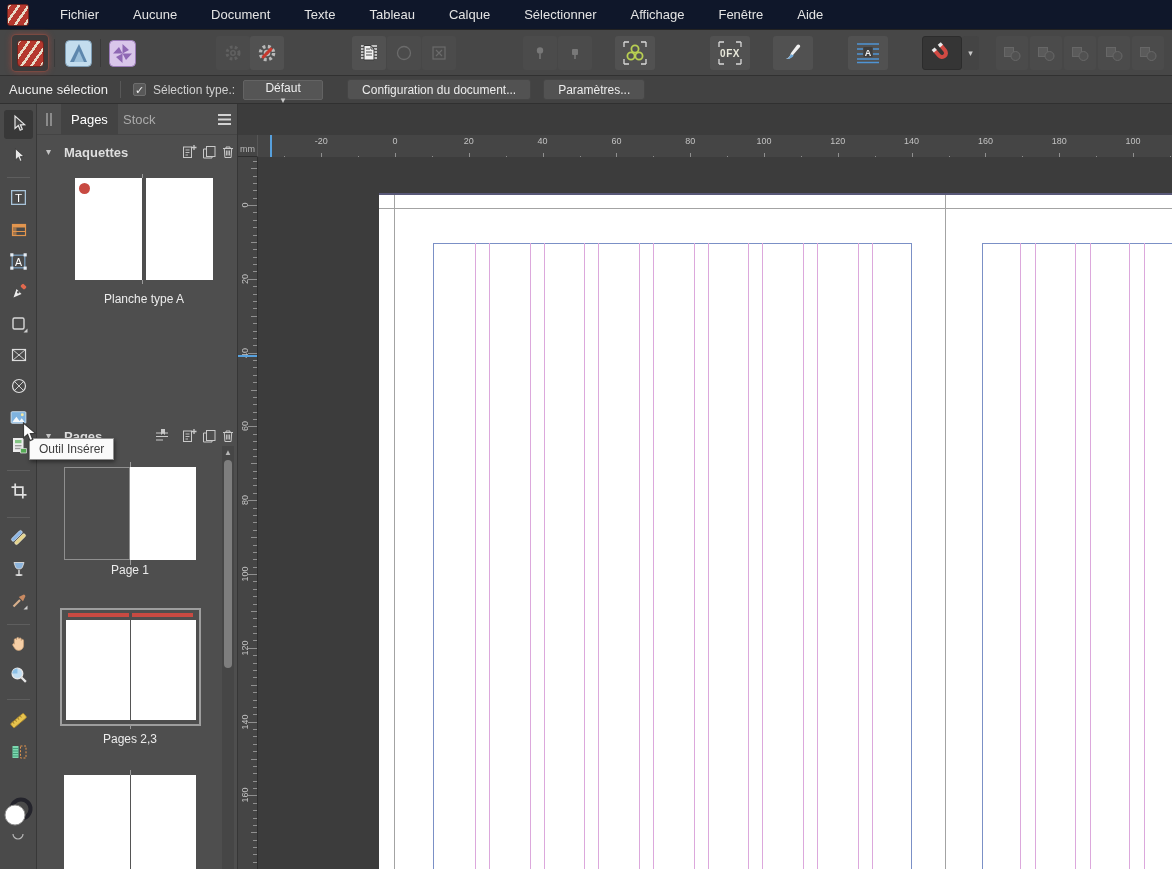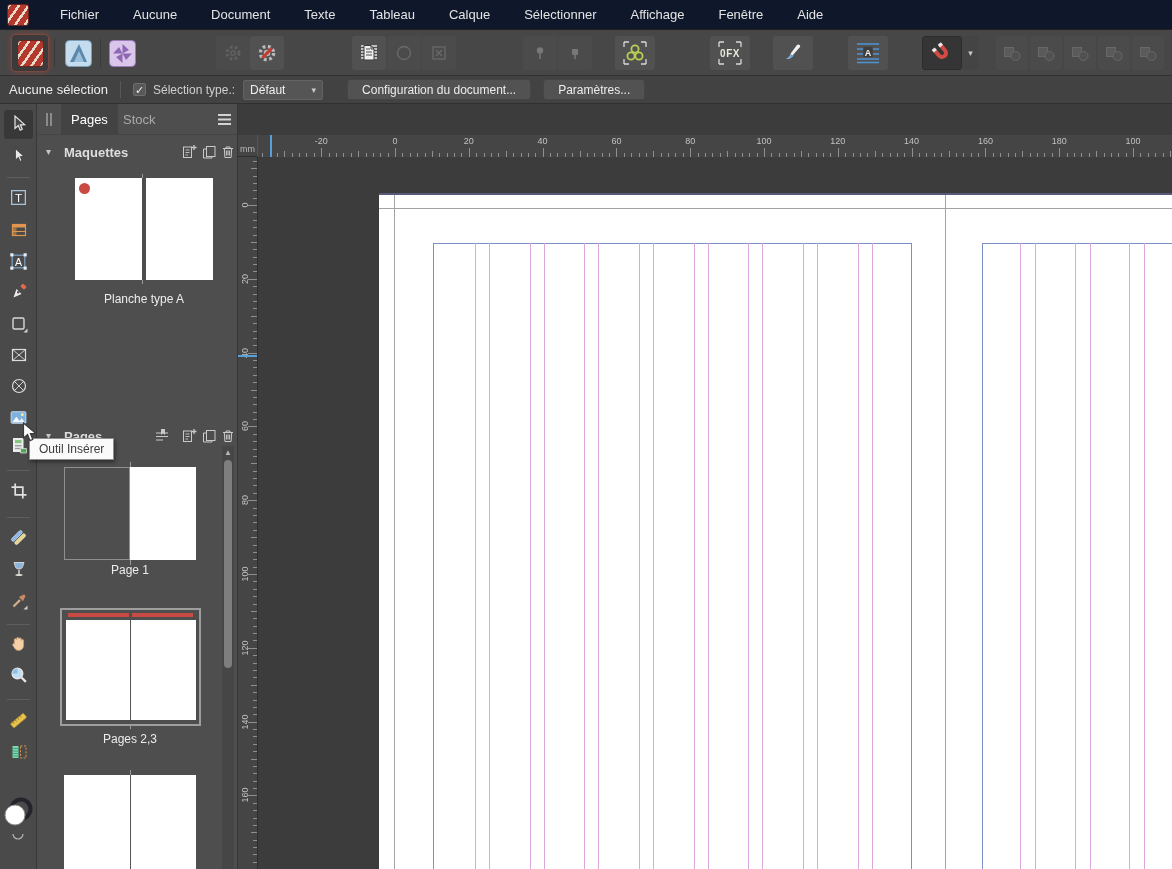--- a/index.html
+++ b/index.html
@@ -31,21 +31,21 @@
 
   
   #contextbar { position:absolute; left:0; top:76px; width:1172px; height:28px; background:#424242;
     border-bottom:1px solid #303030; display:flex; align-items:center; z-index:5; }
   #ctx-status { color:#ececec; font-size:13px; margin-left:9px; }
   .ctx-sep { width:1px; height:17px; background:#585858; margin:0 12px; }
   #ctx-check { width:13px; height:13px; background:#585858; border:1px solid #6e6e6e; border-radius:2px;
     color:#f0f0f0; font-size:11px; line-height:12px; text-align:center; }
   #ctx-autosel-label { color:#cfcfcf; font-size:12px; margin:0 8px 0 7px; }
   #ctx-dropdown { width:80px; height:20px; background:#555; border:1px solid #636363; border-radius:2px;
-    color:#eee; font-size:12px; display:flex; align-items:center; padding:0 6px; justify-content:space-between; }
+    color:#eee; font-size:12px; display:flex; align-items:center; padding:0 6px; justify-content:space-between;flex-direction:column; }
   .ctx-btn { height:21px; background:#525252; border:1px solid #454545; border-radius:3px; color:#ececec;
     font-size:12px; display:flex; align-items:center; padding:0 14px; margin-left:12px; }
   .chev { font-size:9px; color:#c8c8c8; }
 
   
   #toolscol { position:absolute; left:0; top:104px; width:37px; height:765px; background:#4a4a4a;
     border-right:1px solid #383838; z-index:4; }
   .tool { position:absolute; left:4px; width:29px; height:29px; border-radius:3px;
     display:flex; align-items:center; justify-content:center; }
   .tool.active { background:#383838; }
@@ -69,21 +69,21 @@
   #pp-scroll-thumb { position:absolute; left:187px; top:356px; width:8px; height:208px; background:#7e7e7e; border-radius:4px; }
 
   
   #doctabbar { position:absolute; left:238px; top:104px; width:934px; height:31px; background:#373737;
     border-bottom:1px solid #2c2c2c; display:flex; align-items:center; }
   #doctab-title { color:#dcdcdc; font-size:12px; margin-left:17px; }
   #rulercorner { position:absolute; left:238px; top:135px; width:20px; height:22px; background:#454545;
     border-right:1px solid #565656; border-bottom:1px solid #2e2e2e; color:#b8b8b8; font-size:9px;
     display:flex; align-items:flex-end; justify-content:center; padding-bottom:2px; }
   #hruler { position:absolute; left:258px; top:135px; width:914px; height:28px; background:#454545;
-    border-bottom:6px solid #0ea5e9; overflow:hidden; }
+    border-bottom:1px solid #0ea5e9; overflow:hidden; }
   #vruler { position:absolute; left:238px; top:157px; width:20px; height:712px; background:#454545;
     border-right:1px solid #2e2e2e; overflow:hidden; }
   .htick { position:absolute; bottom:0; width:1px; height:4px; background:#8f8f8f; }
   .htick.t10 { height:6px; } .htick.t20 { height:9px; }
   .hlab { position:absolute; top:1px; transform:translateX(-50%); font-size:9px; color:#c2c2c2; }
   .vtick { position:absolute; right:0; height:1px; width:4px; background:#8f8f8f; }
   .vtick.t10 { width:6px; } .vtick.t20 { width:9px; }
   .vlab { position:absolute; left:-1px; width:16px; text-align:center; font-size:9px; color:#c2c2c2;
     transform:rotate(-90deg); }
   #hcursor { position:absolute; left:12px; top:0; width:2px; height:22px; background:#57a0dd; }

